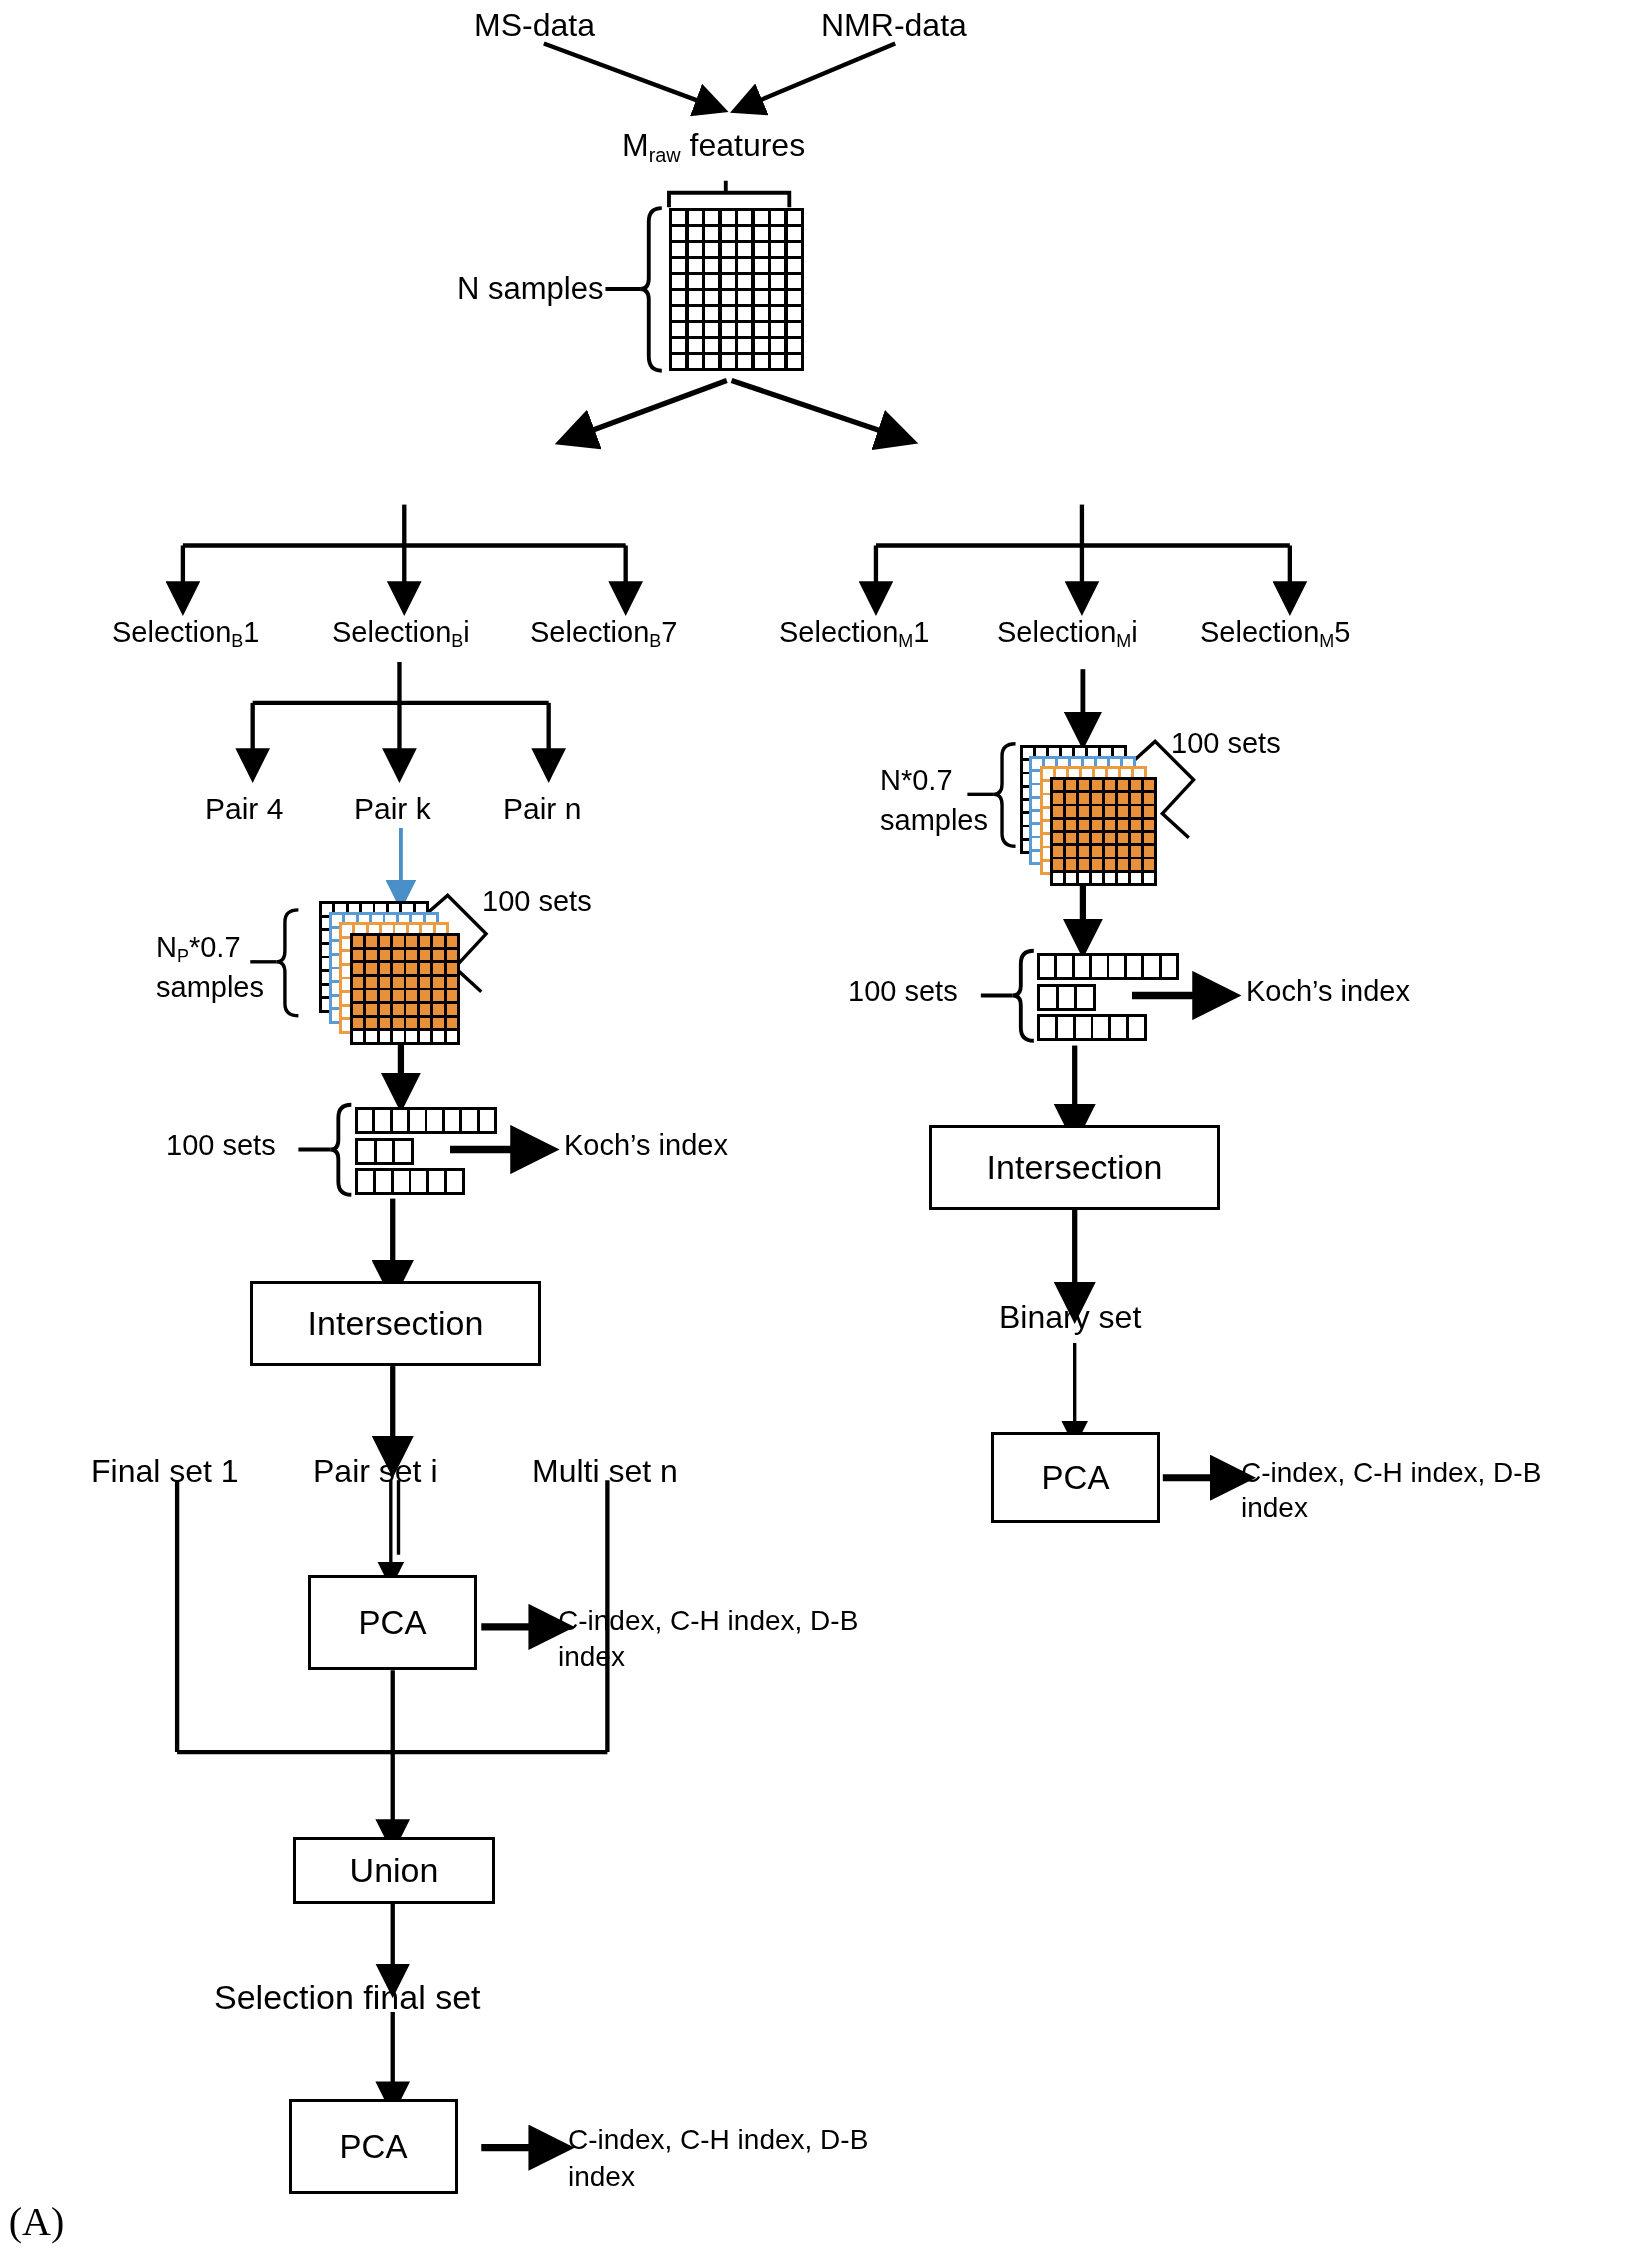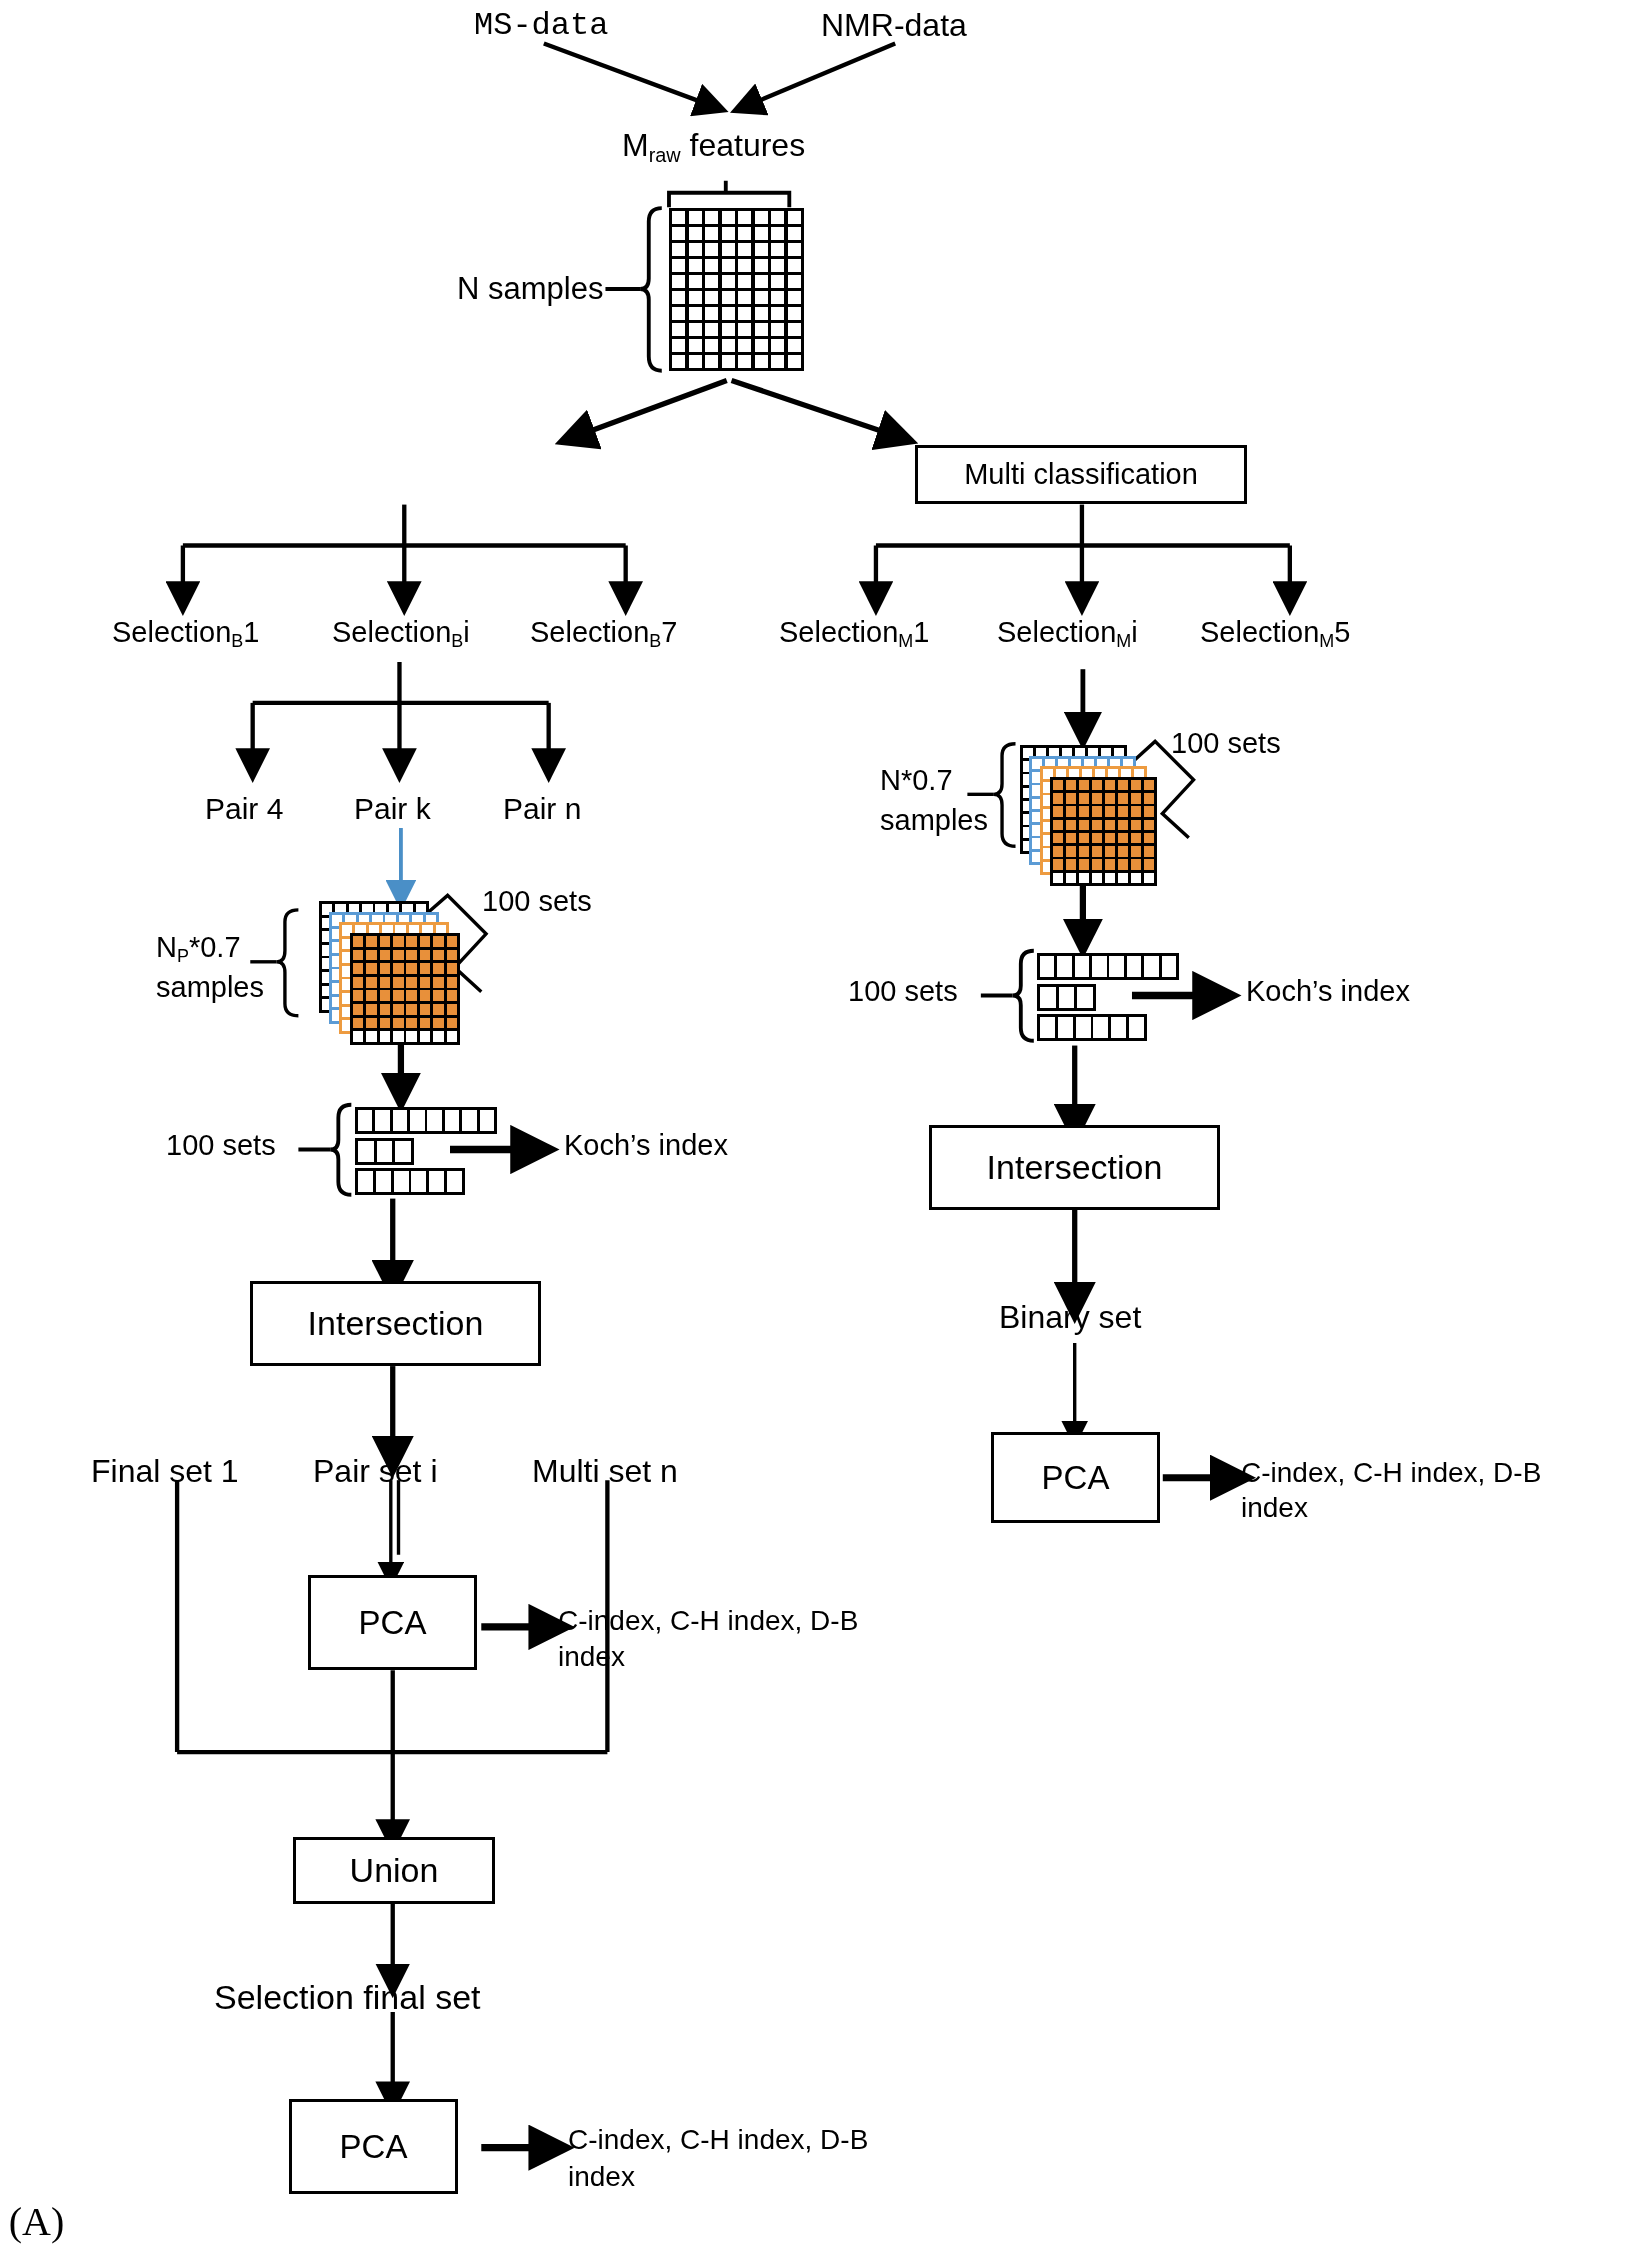--- a/index.html
+++ b/index.html
@@ -177,21 +177,21 @@
 
     <g stroke="#000" fill="none" stroke-width="9">
       <line x1="816" y1="3950" x2="816" y2="4110" marker-end="url(#ah)"></line>
     </g>
 
     <g stroke="#000" fill="none" stroke-width="9">
       <line x1="816" y1="4180" x2="816" y2="4355" marker-end="url(#ah)"></line>
     </g>
   </svg>
 
-  <div class="lbl" style="left:474px;top:8.7px;font-size:32px;font-family:Liberation Mono, monospace;">MS-data</div>
+  <div class="lbl" style="left:474px;top:8.7px;font-size:32px;">MS-data</div>
   <div class="lbl" style="left:821px;top:8.7px;font-size:32px;">NMR-data</div>
 
   <div class="lbl" style="left:622px;top:129px;font-size:32px;">
     <span>M</span><sub>raw</sub><span> features</span>
   </div>
 
   <div class="lbl" style="left:457px;top:273px;font-size:31px;">N samples</div>
 
   <div class="matrix" style="left:669px;top:208px;width:135px;height:163px;
               grid-template-columns:repeat(8,1fr);grid-template-rows:repeat(10,1fr);
@@ -271,23 +271,20 @@
     <i style="background:#fff"></i>
       <i style="background:#fff"></i>
       <i style="background:#fff"></i>
       <i style="background:#fff"></i>
       <i style="background:#fff"></i>
       <i style="background:#fff"></i>
       <i style="background:#fff"></i>
       <i style="background:#fff"></i>
   </div>
 
-  <div class="box" style="left:915px;top:445px;width:332px;height:59px;font-size:29px;">
-    <span>Multi classification</span>
-  </div>
 
   <div class="lbl" style="left:112px;top:617px;font-size:29px;">
     <span>Selection</span><sub>B</sub><span>1</span>
   </div>
   <div class="lbl" style="left:332px;top:617px;font-size:29px;">
     <span>Selection</span><sub>B</sub><span>i</span>
   </div>
   <div class="lbl" style="left:530px;top:617px;font-size:29px;">
     <span>Selection</span><sub>B</sub><span>7</span>
   </div>

